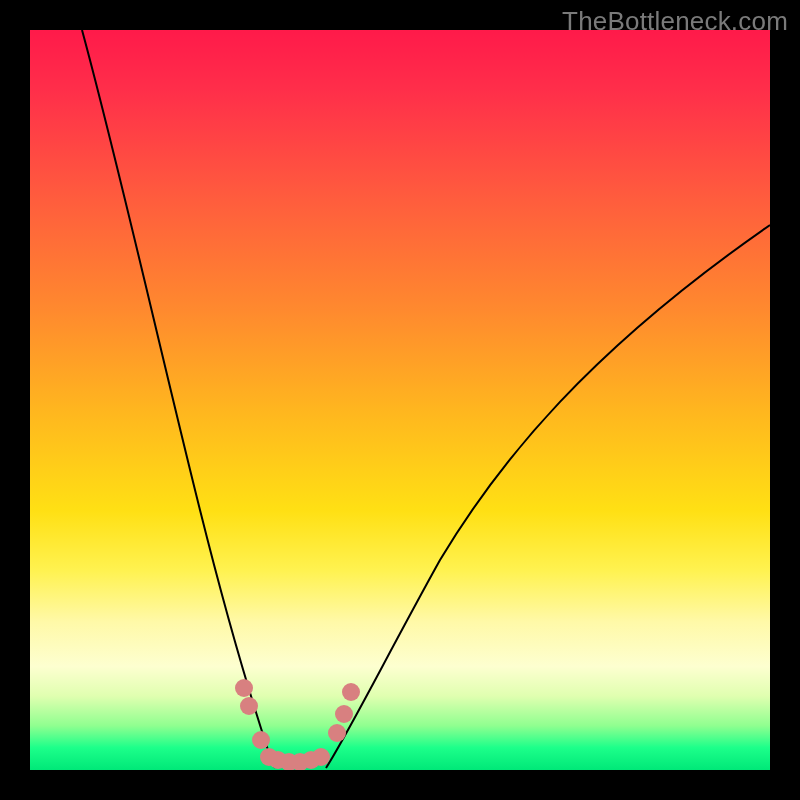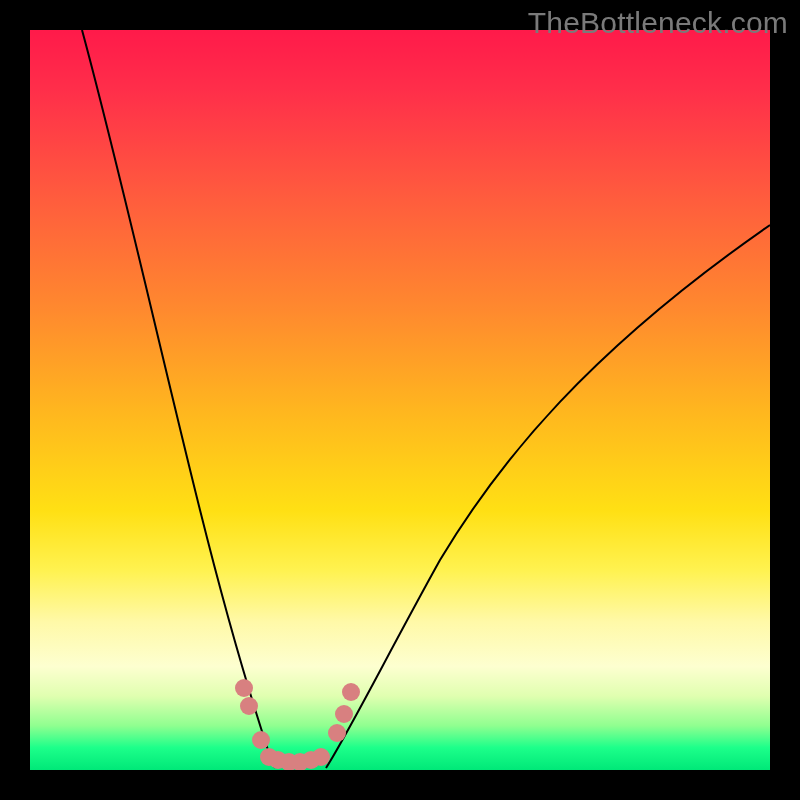--- a/index.html
+++ b/index.html
@@ -31,21 +31,21 @@
       #90ff90 94%,
       #1cff8a 97%,
       #00e878 100%
     );
   }
   .watermark {
     position: absolute;
     top: 6px;
     right: 12px;
     color: #7a7a7a;
-    font-size: 30px;
+    font-size: 26px;
     font-weight: 500;
     letter-spacing: 0.2px;
   }
   svg.curve {
     position: absolute;
     left: 0;
     top: 0;
     width: 740px;
     height: 740px;
   }

